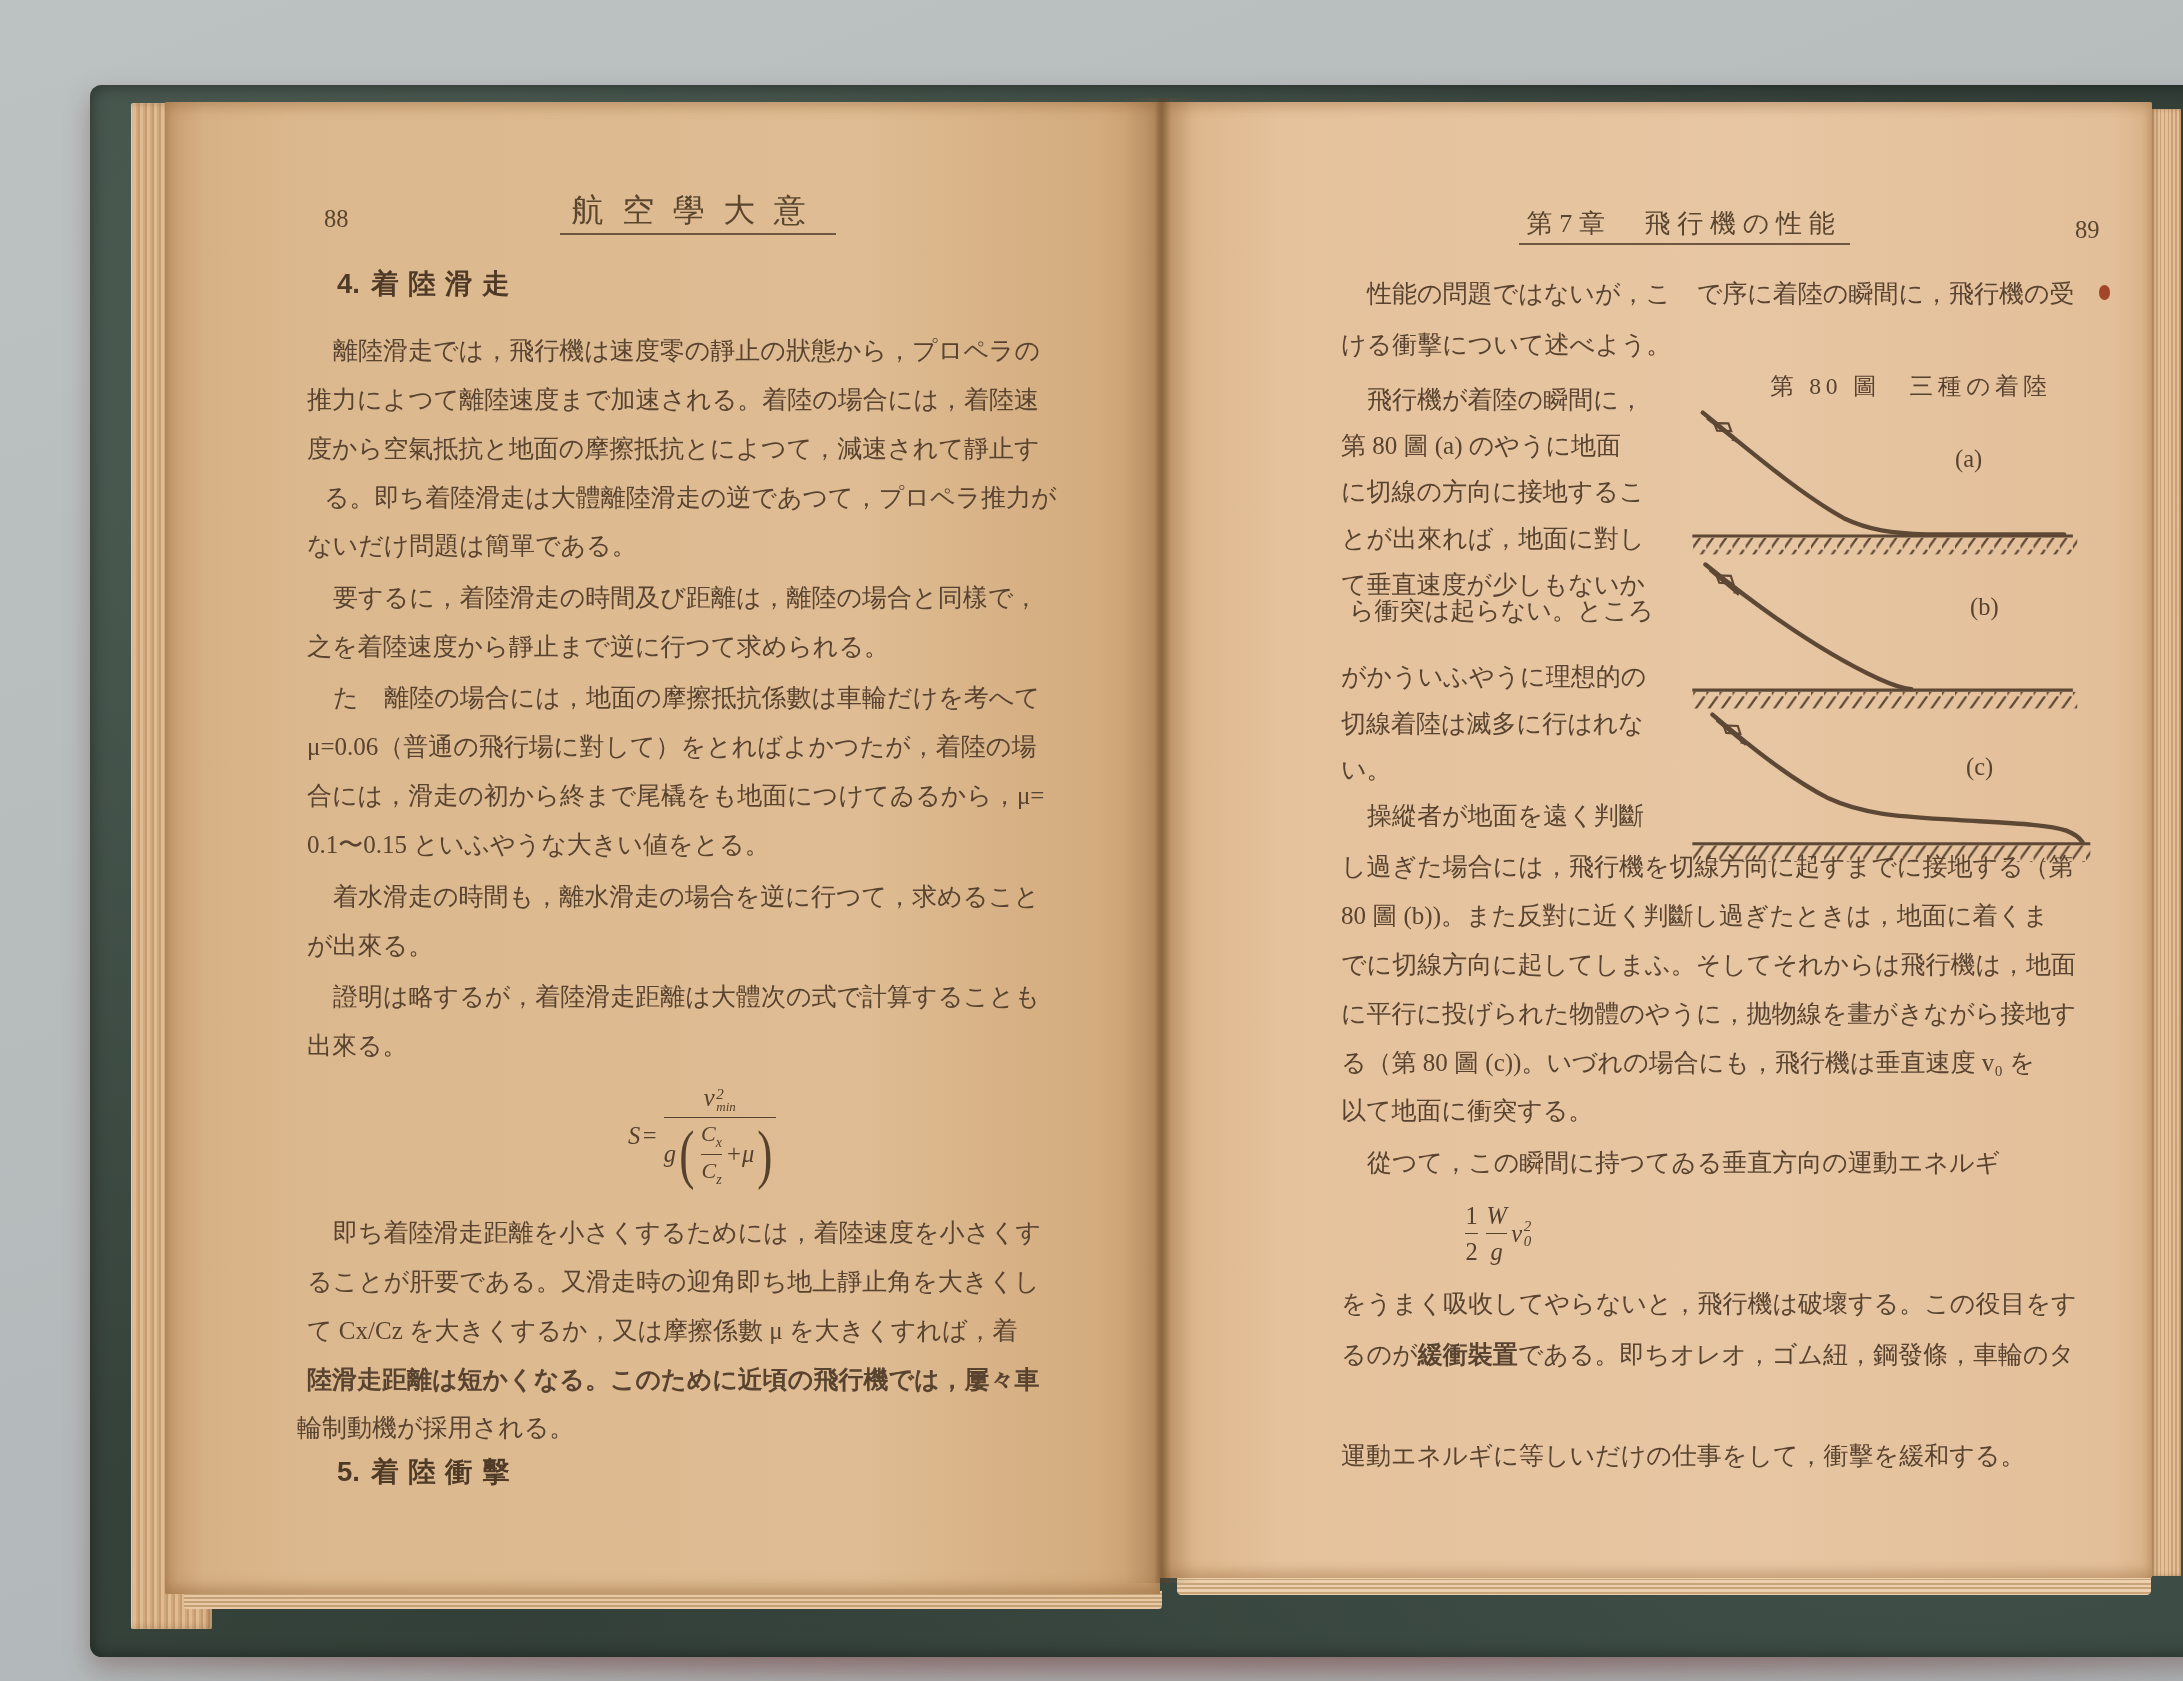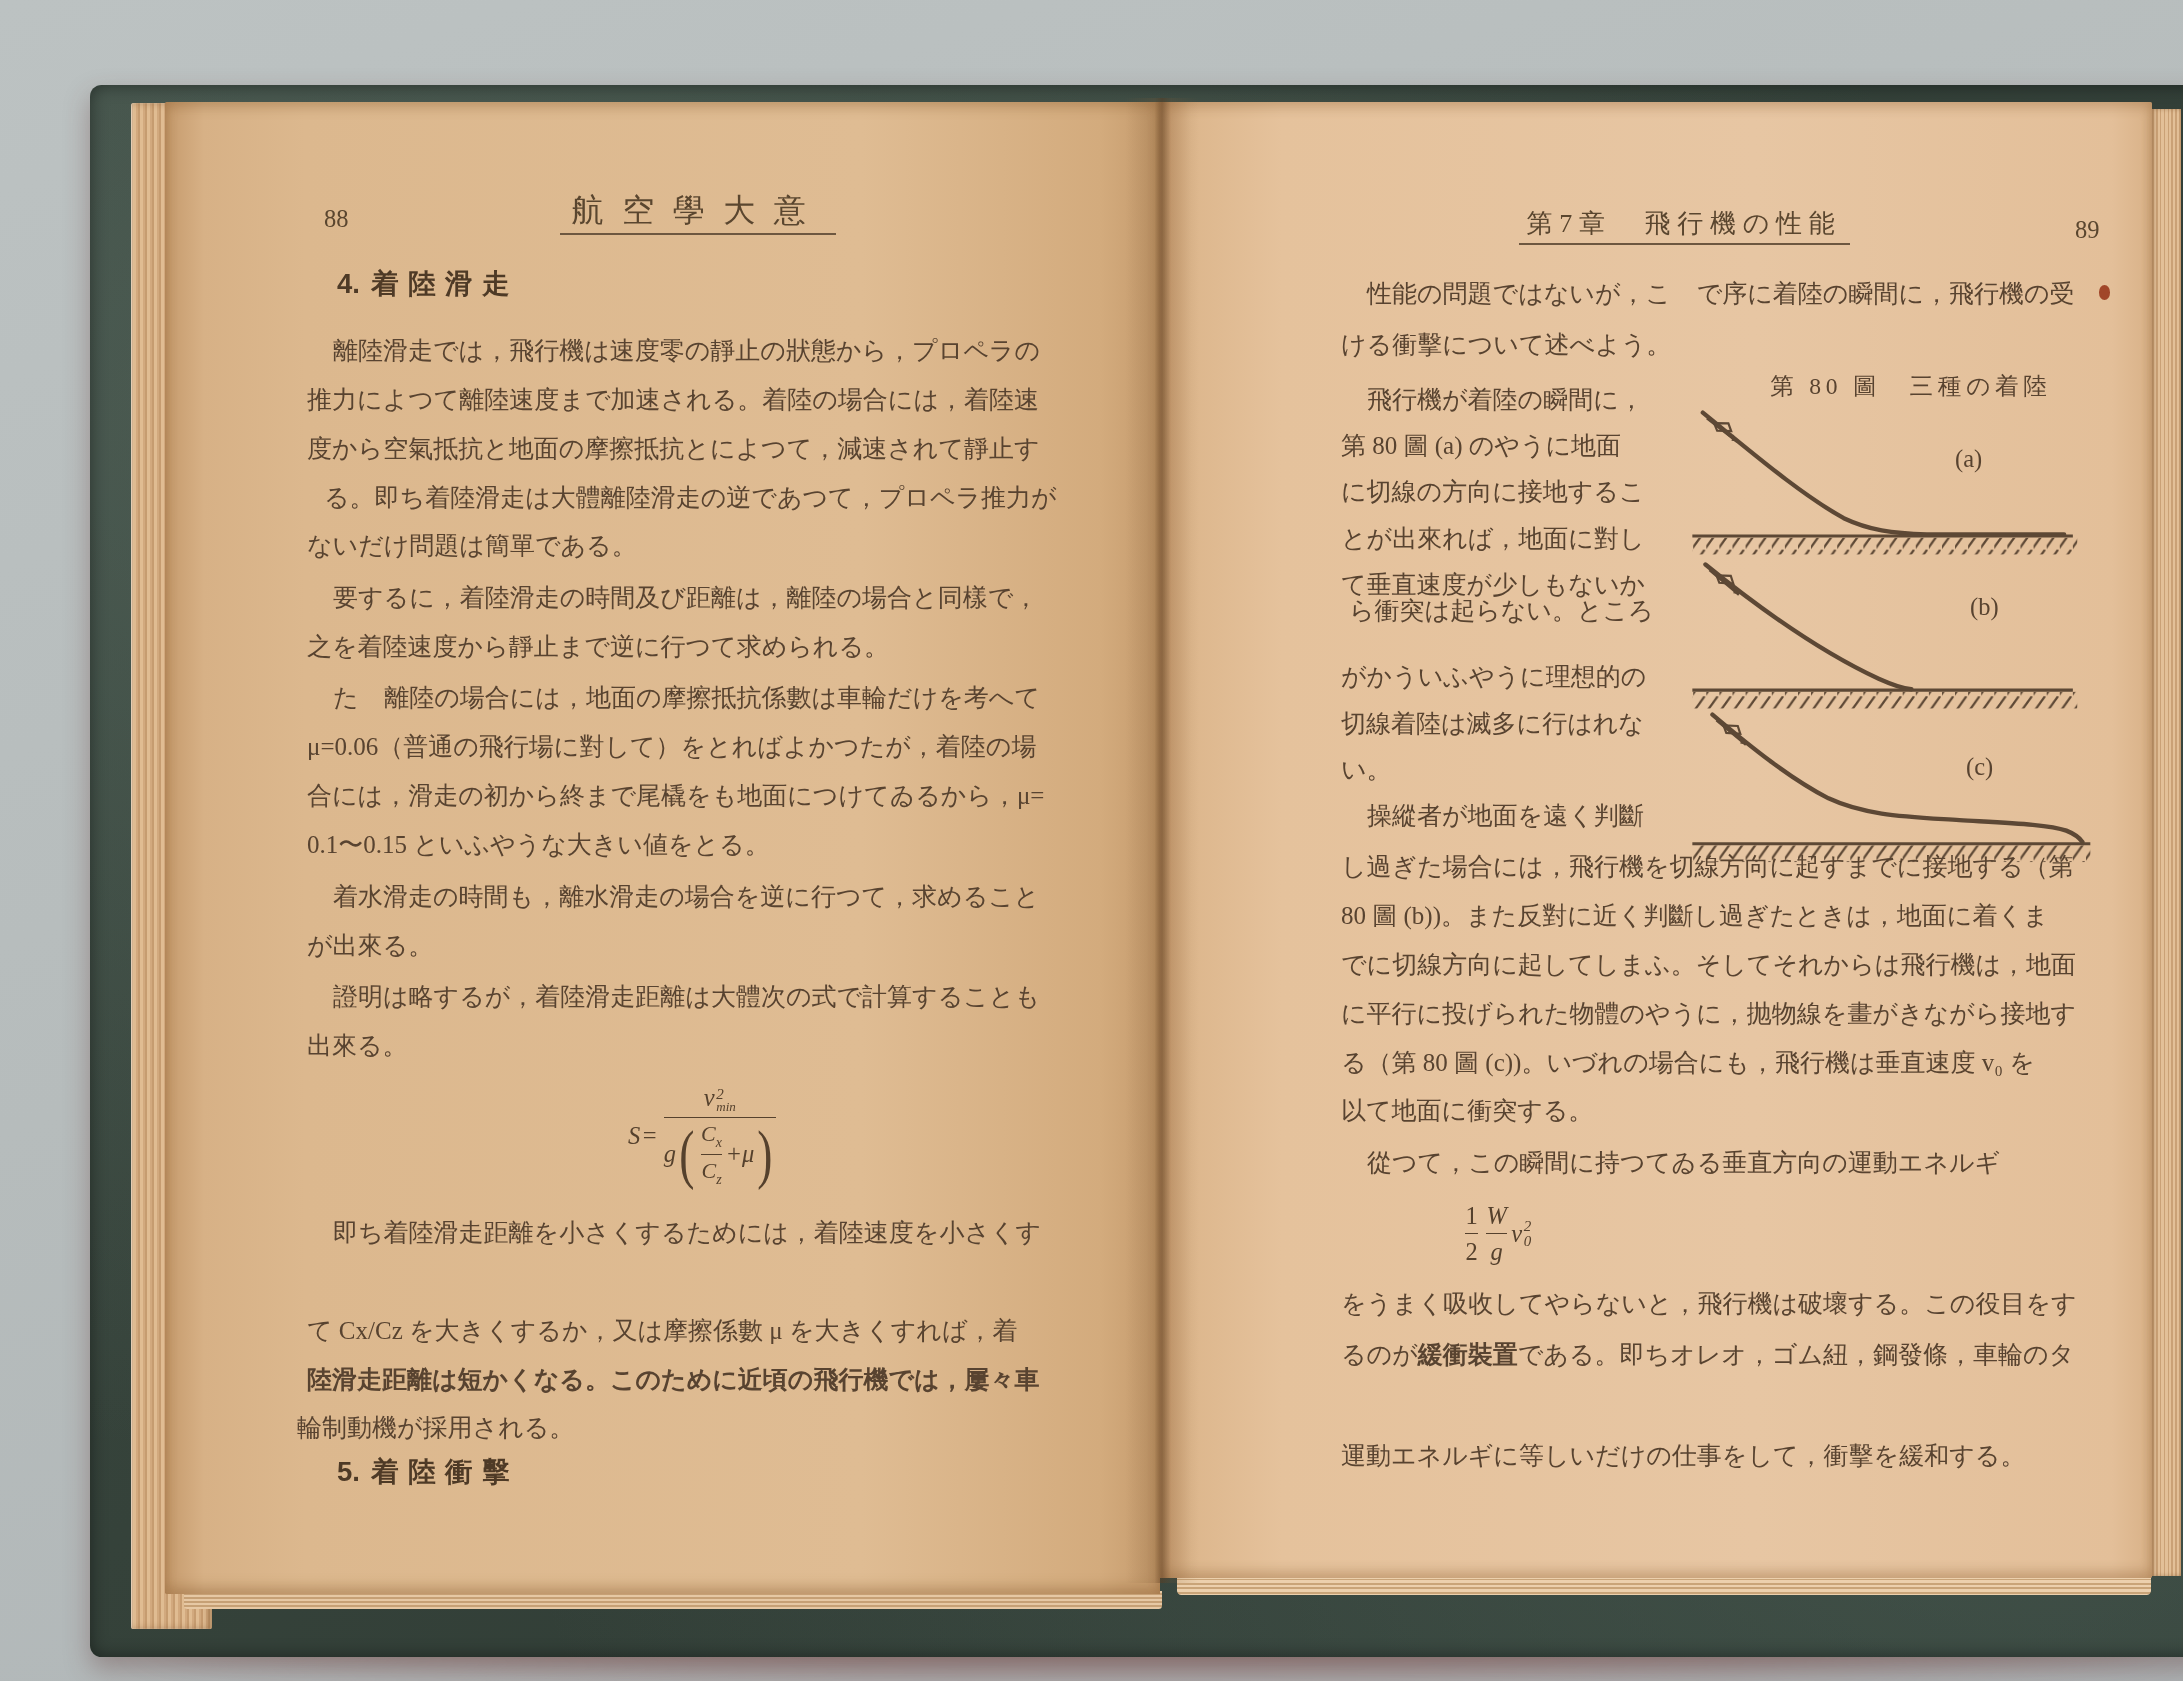--- a/index.html
+++ b/index.html
@@ -117,20 +117,21 @@
             <span class="bar"></span>
             <span><span>C</span><span class="sub">z</span></span>
           </span>
           <span>+μ</span>
           <span class="paren">)</span>
         </span>
       </span>
     </div>
 
     <div class="txt ind" style="left:142px;top:1118px;">即ち着陸滑走距離を小さくするためには，着陸速度を小さくす</div>
+    <div class="txt" style="left:142px;top:1167px;">ることが肝要である。又滑走時の迎角即ち地上靜止角を大きくし</div>
     <div class="txt" style="left:142px;top:1216px;">て Cx/Cz を大きくするか，又は摩擦係數 μ を大きくすれば，着</div>
     <div class="txt" style="left:142px;top:1265px;font-weight:bold;">陸滑走距離は短かくなる。このために近頃の飛行機では，屢々車</div>
     <div class="txt" style="left:132px;top:1313px;">輪制動機が採用される。</div>
 
     <div class="txt sec-h" style="left:172px;top:1356px;">
       <span>5.</span><span class="t">着陸衝擊</span>
     </div>
   </div>
 
   <div class="page page-right">

